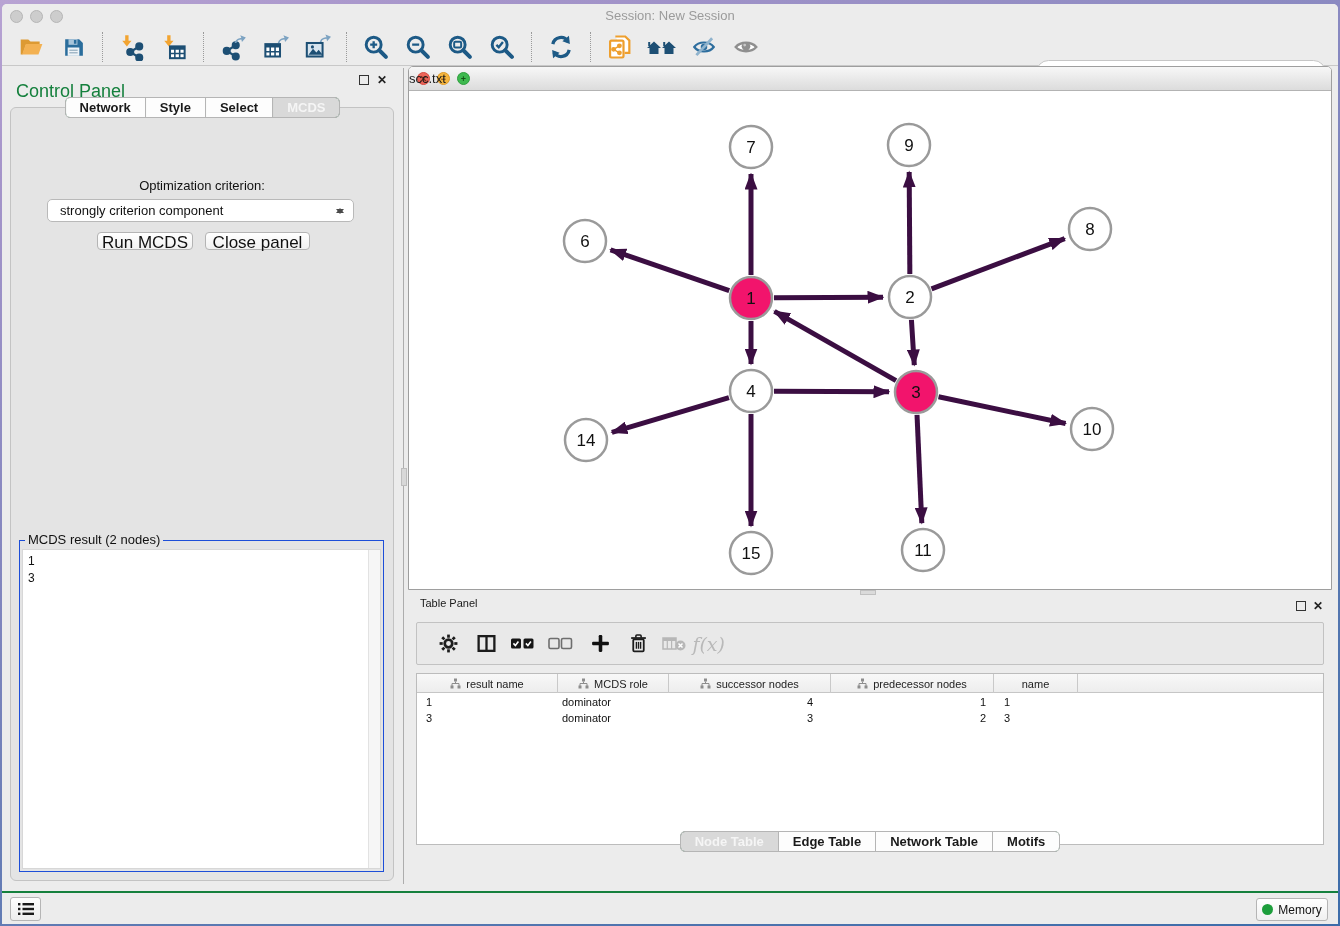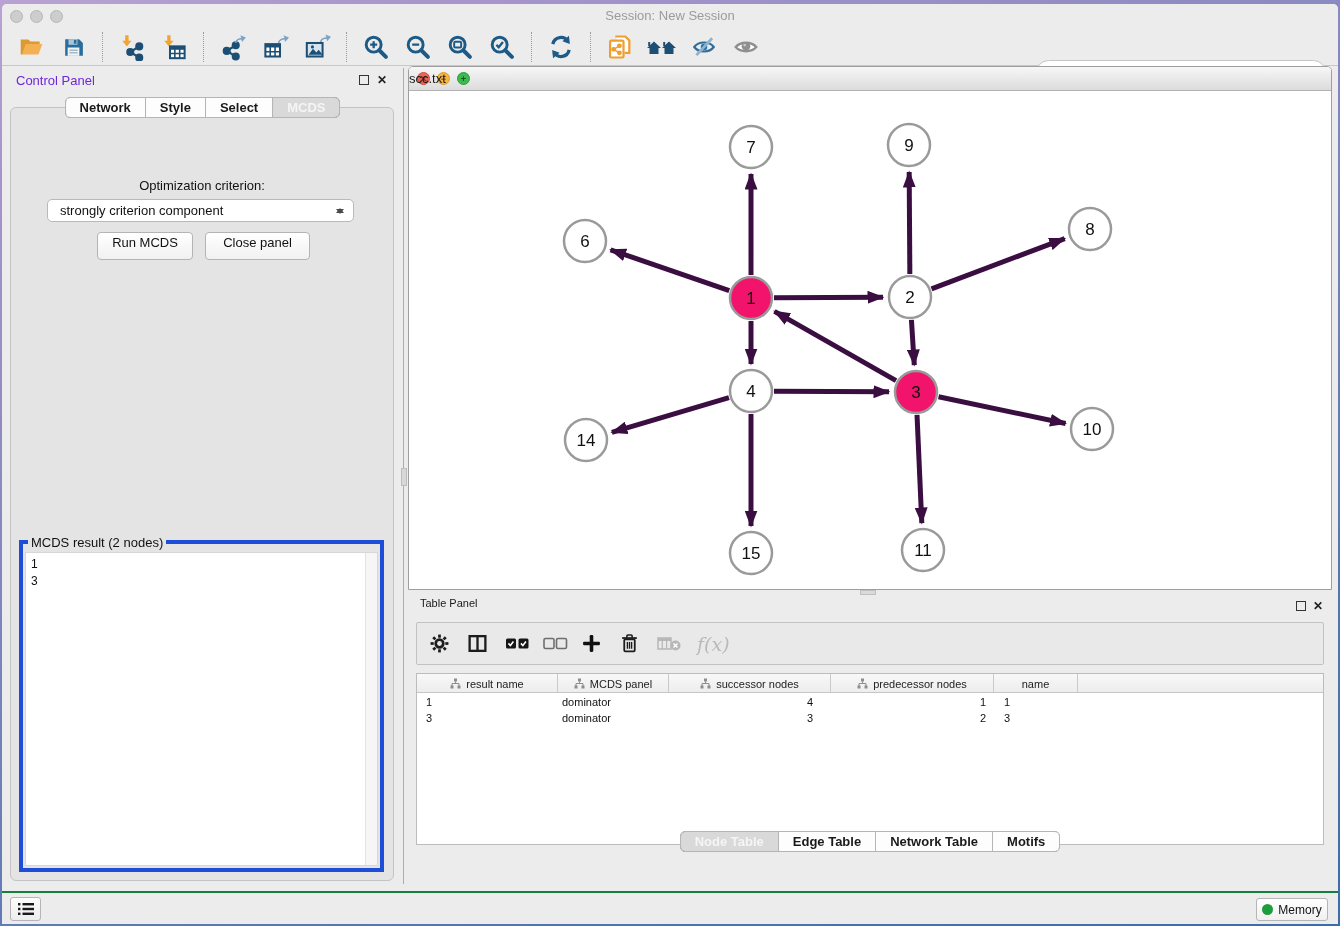--- a/index.html
+++ b/index.html
@@ -24,42 +24,42 @@
   .tbi svg { display:block; }
   .tb-sep { width:1px; height:30px; border-left:1px dotted #9a9a9a; margin:0 8px; }
   .searchwrap { position:absolute; right:12px; top:31px; }
   .searchbox { width:290px; height:25px; border:1px solid #c6c6c6; border-radius:13px; background:#ffffff; position:relative; }
   .searchbox input { position:absolute; left:28px; top:2px; right:8px; height:19px; border:none; outline:none; font-size:13px; background:transparent; font-family:"Liberation Sans",sans-serif; }
   .searchbox .mag { position:absolute; left:8px; top:4px; }
 
   
   .control-panel { position:absolute; left:6px; top:64px; width:389px; height:816px; }
   .panel-head { position:absolute; left:0; top:0; right:0; height:24px; }
-  .panel-head .ptitle { position:absolute; left:8px; top:5px; font-size:13px; color:#6d28d9; }
+  .panel-head .ptitle { position:absolute; left:8px; top:13px; font-size:18px; color:#15803d; }
   .winbtn { position:absolute; top:5px; width:14px; height:14px; font-size:12px; line-height:14px; text-align:center; color:#222; cursor:default; }
   .winbtn.float { border:1.6px solid #333; width:10px; height:10px; top:7px; }
   .cp-float { right:28px; } .cp-close { right:8px; font-weight:bold; }
 
   .tabrow { position:absolute; display:flex; border:1px solid #b5b5b5; border-radius:5px; overflow:hidden; background:#14532d; height:21px; }
   .cp-tabs { top:29px; left:50%; transform:translateX(-50%); }
   .tab { font-size:13px; font-weight:bold; color:#1a1a1a; background:#fdfdfd; padding:2px 14px 0 14px; border-right:1px solid #b5b5b5; text-align:center; }
   .tab:last-child { border-right:none; }
   .tab.sel { background:#d9d9d9; color:#f5f5f5; font-weight:bold; }
 
   .cp-inner { position:absolute; left:2px; right:3px; top:39px; bottom:3px; background:#e4e4e4; border:1px solid #c3c3c3; border-radius:6px; }
   .opt-label { position:absolute; left:0; right:0; top:70px; text-align:center; font-size:13px; color:#111; }
   .dropdown { position:absolute; left:36px; right:39px; top:91px; height:23px; background:#ffffff; border:1px solid #b9b9b9; border-radius:5px; font-size:13px; color:#111; line-height:21px; padding-left:12px; }
   .dd-chev { position:absolute; right:8px; top:3px; width:11px; height:16px; }
   .dd-chev:before { content:""; position:absolute; left:2px; top:1px; border:4px solid transparent; border-bottom:5px solid #4a4a4a; }
   .dd-chev:after { content:""; position:absolute; left:2px; bottom:1px; border:4px solid transparent; border-top:5px solid #4a4a4a; }
-  .btn { position:absolute; height:28px; background:linear-gradient(#ffffff,#f1f1f1); border:1px solid #b4b4b4; border-radius:4px; font-size:13px; color:#111; text-align:center; line-height:20px; }
+  .btn { position:absolute; height:18px; background:linear-gradient(#ffffff,#f1f1f1); border:1px solid #b4b4b4; border-radius:4px; font-size:17px; color:#111; text-align:center; line-height:20px; }
   .btn-run { left:86px; top:124px; width:96px; }
   .btn-close { left:194px; top:124px; width:105px; }
 
-  .fieldset { position:absolute; left:8px; right:9px; top:432px; bottom:8px; border:4px solid #1d4ed8;padding-left:35px; }
+  .fieldset { position:absolute; left:8px; right:9px; top:432px; bottom:8px; border:1px solid #1d4ed8;padding-left:35px; }
   .fieldset .legend { position:absolute; top:-9px; left:5px; background:#e4e4e4; padding:0 3px; font-size:13px; color:#111; }
   .result-area { position:absolute; left:2px; right:2px; top:8px; bottom:2px; background:#ffffff; border:1px solid #d7d7d7; }
   .result-text { position:absolute; left:5px; top:3px; font-size:12px; color:#111; white-space:pre; line-height:17px; }
   .result-scroll { position:absolute; top:0; right:0; bottom:0; width:12px; background:#f6f6f6; border-left:1px solid #e2e2e2; }
 
   
   .vsplit { position:absolute; left:399px; top:64px; width:6px; height:816px; }
   .vsplit .line { position:absolute; left:2px; top:0; bottom:0; width:1px; background:#adadad; }
   .vsplit .grip { position:absolute; left:0; top:400px; width:6px; height:18px; background:#d8d8d8; border:1px solid #bdbdbd; }
 
@@ -77,21 +77,21 @@
 
   .hsplit-grip { position:absolute; left:858px; top:586px; width:16px; height:5px; background:#dadada; border:1px solid #c0c0c0; }
 
   
   .table-panel { position:absolute; left:406px; top:590px; width:924px; height:294px; }
   .tp-head { position:absolute; left:0; top:0; right:0; height:22px; }
   .tp-head .ptitle { position:absolute; left:12px; top:3px; font-size:11px; color:#1a1a1a; }
   .tp-float { right:26px; } .tp-close { right:7px; font-weight:bold; }
 
   .tp-toolbar { position:absolute; left:8px; right:8px; top:28px; height:43px; background:#e9e9e9; border:1px solid #c2c2c2; border-radius:2px; display:flex; align-items:center; padding-left:12px; }
-  .tpi { width:30px; height:30px; display:flex; align-items:center; justify-content:flex-start; margin-right:8px; }
+  .tpi { width:30px; height:30px; display:flex; align-items:center; justify-content:flex-end; margin-right:8px; }
   .fx-label { font-size:19px; font-style:italic; font-family:"DejaVu Serif",serif; color:#b9b9b9; margin-left:2px; }
 
   .tp-table { position:absolute; left:8px; right:8px; top:79px; height:172px; background:#ffffff; border:1px solid #bcbcbc; overflow:hidden; }
   .thead { position:absolute; left:0; top:0; right:0; height:19px; background:linear-gradient(#f8f8f8,#ededed); border-bottom:1px solid #c6c6c6; display:flex; }
   .th { height:19px; border-right:1px solid #c9c9c9; display:flex; align-items:center; justify-content:center; gap:5px; font-size:11px; color:#222; }
   .th svg { flex:0 0 auto; }
   .tbody { position:absolute; left:0; top:20px; right:0; bottom:0; }
   .trow { display:flex; height:16px; }
   .td { font-size:11px; color:#111; line-height:16px; overflow:hidden; white-space:nowrap; }
 
@@ -452,21 +452,21 @@
             </svg>
             <span>result name</span>
           </div>
           <div class="th" style="width: 111px;">
             <svg width="11" height="11" viewBox="0 0 11 11">
               <rect x="4" y="0.5" width="3" height="3" fill="#8d8d8d"></rect>
               <path d="M5.5 3.5v2 M2 8V5.5h7V8" stroke="#8d8d8d" stroke-width="1" fill="none"></path>
               <rect x="0.5" y="7.5" width="3" height="3" fill="#8d8d8d"></rect>
               <rect x="7.5" y="7.5" width="3" height="3" fill="#8d8d8d"></rect>
             </svg>
-            <span>MCDS panel</span>
+            <span>MCDS role</span>
           </div>
           <div class="th" style="width: 162px;">
             <svg width="11" height="11" viewBox="0 0 11 11">
               <rect x="4" y="0.5" width="3" height="3" fill="#8d8d8d"></rect>
               <path d="M5.5 3.5v2 M2 8V5.5h7V8" stroke="#8d8d8d" stroke-width="1" fill="none"></path>
               <rect x="0.5" y="7.5" width="3" height="3" fill="#8d8d8d"></rect>
               <rect x="7.5" y="7.5" width="3" height="3" fill="#8d8d8d"></rect>
             </svg>
             <span>successor nodes</span>
           </div>

